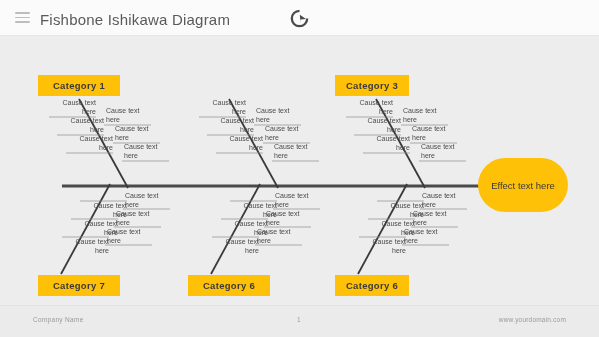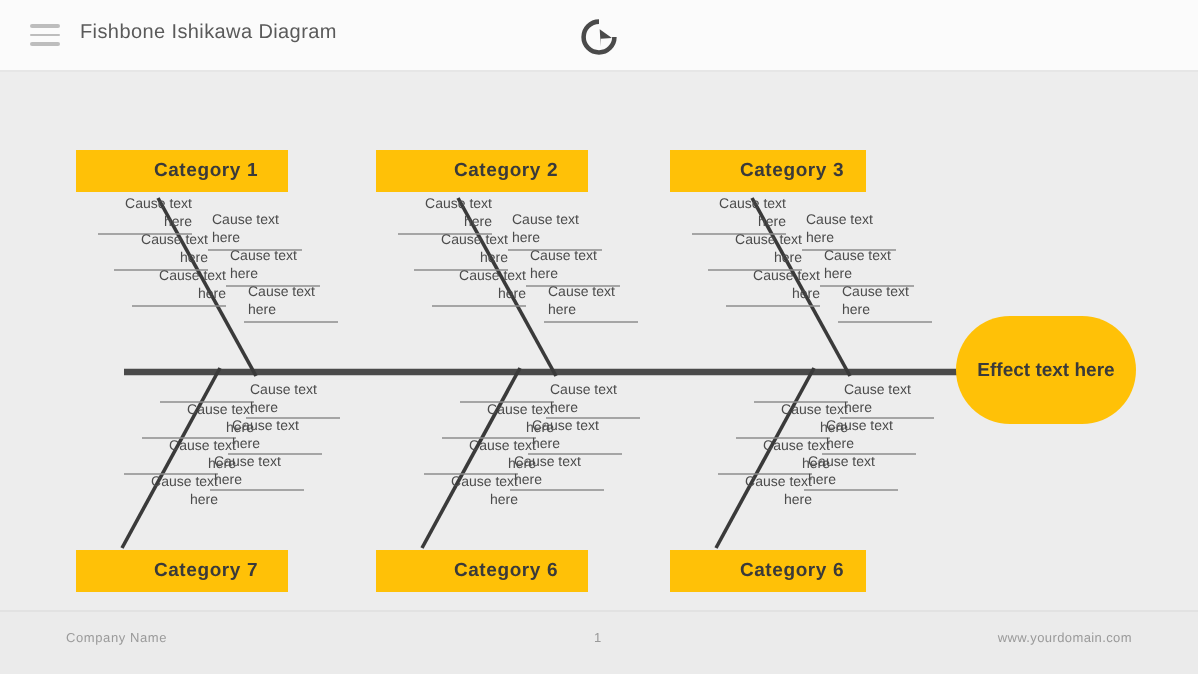--- a/index.html
+++ b/index.html
@@ -21,21 +21,21 @@
   #menu-icon{
     position:absolute;left:15px;top:12px;
     width:15px;height:11px;
     cursor:pointer;
   }
   #menu-icon span{
     display:block;width:15px;height:1.6px;background:#bdbdbd;margin-bottom:3px;border-radius:1px;
   }
   #header-title{
     position:absolute;left:40px;top:11px;
-    font-size:10px;color:#5a5a5a;letter-spacing:.2px;
+    font-size:15px;color:#5a5a5a;letter-spacing:.2px;
     white-space:nowrap;
   }
   #brand-logo{
     position:absolute;left:289px;top:8px;width:21px;height:21px;
   }
 
   
   #diagram-canvas{
     position:absolute;left:0;top:36px;width:599px;height:269px;
     background:#ededed;
@@ -44,27 +44,26 @@
 
   
   .cat-box{
     position:absolute;
     background:#FFC107;
     color:#3a3a3a;
     font-size:9.5px;font-weight:bold;
     display:flex;align-items:center;justify-content:center;
     letter-spacing:.3px;
     cursor:pointer;
-    padding-left:24px;
   }
   #effect-box{
     position:absolute;
     background:#FFC107;
     color:#3a3a3a;
-    font-size:9.5px;font-weight:bold;
+    font-size:9.5px;font-weight:normal;
     display:flex;align-items:center;justify-content:center;
     cursor:pointer;
     border-radius:27px;
   }
 
   
   .cause{
     position:absolute;
     font-size:7px;
     line-height:8.6px;
@@ -159,21 +158,20 @@
       <line x1="377" y1="165" x2="424" y2="165"></line>
       <line x1="368" y1="183" x2="415" y2="183"></line>
       <line x1="359" y1="201" x2="406" y2="201"></line>
       <line x1="420" y1="173" x2="467" y2="173"></line>
       <line x1="411" y1="191" x2="458" y2="191"></line>
       <line x1="402" y1="209" x2="449" y2="209"></line>
     </g>
   </svg>
 
   <div class="cat-box" style="left:38px;top:39px;width:82px;height:21px;">Category 1</div>
-  <div class="cat-box" style="left:188px;top:39px;width:82px;height:21px;">Category 2</div>
   <div class="cat-box" style="left:335px;top:39px;width:74px;height:21px;">Category 3</div>
 
   <div class="cat-box" style="left:38px;top:239px;width:82px;height:21px;">Category 7</div>
   <div class="cat-box" style="left:188px;top:239px;width:82px;height:21px;">Category 6</div>
   <div class="cat-box" style="left:335px;top:239px;width:74px;height:21px;">Category 6</div>
 
   <div id="effect-box" style="left:478px;top:122px;width:90px;height:54px;">Effect text here</div>
 
   <div class="cause r" style="left:44px;top:63px;">Cause text
 here</div>

